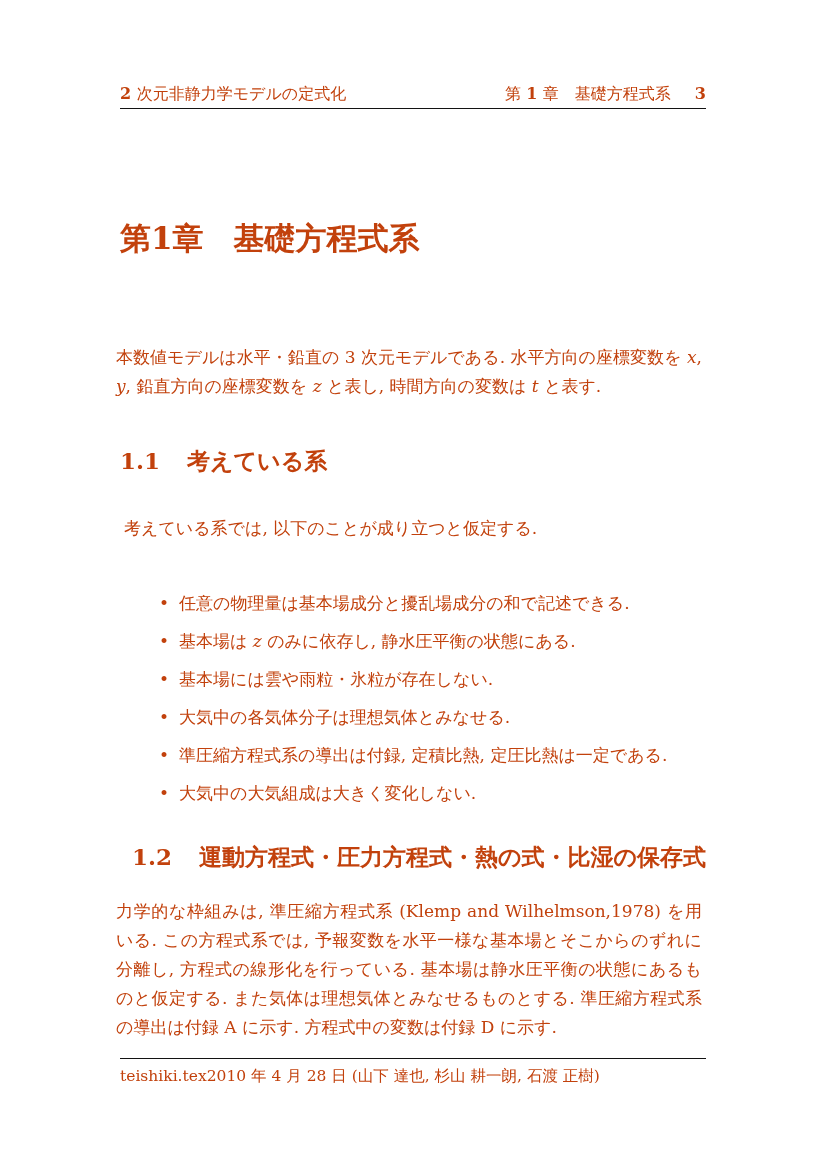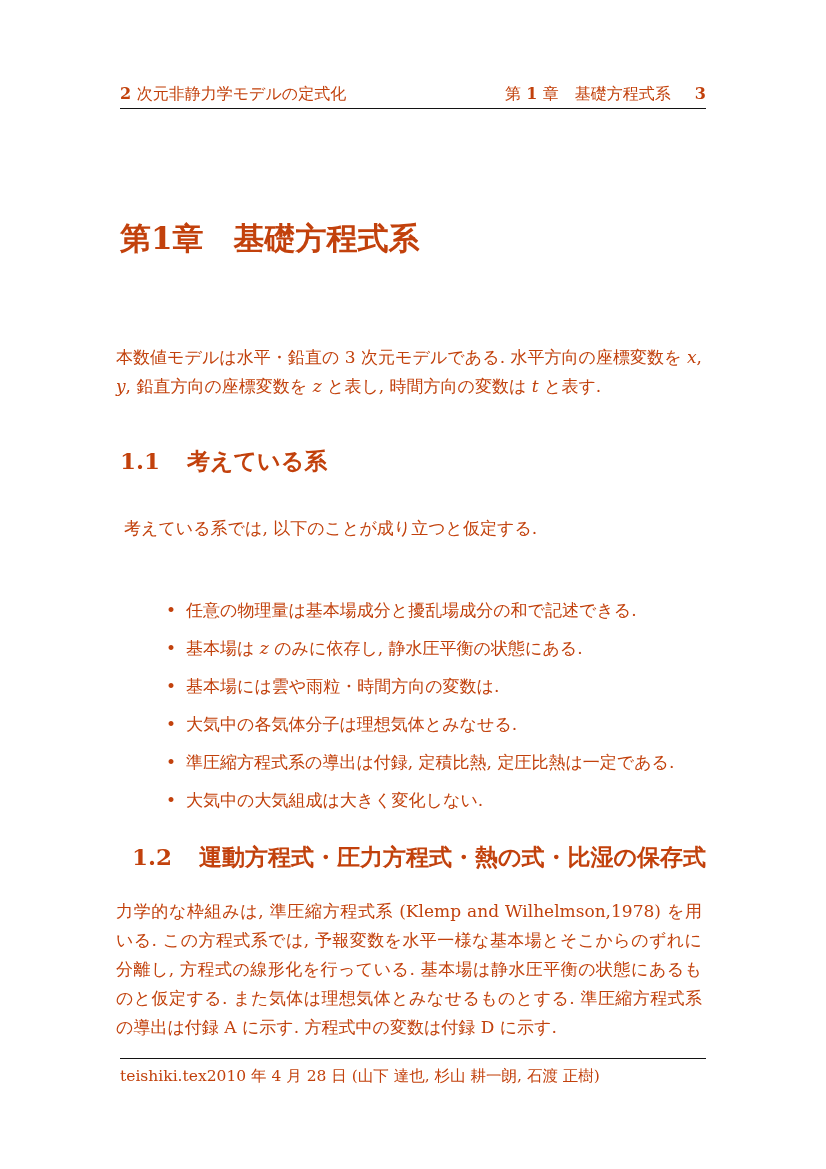--- a/index.html
+++ b/index.html
@@ -78,21 +78,21 @@
   .sec-heading .sec-num { font-family: "DejaVu Serif", serif; }
   .sec-heading .sec-title { margin-left: 27px; }
   #section-1-1 { top: 446px; }
   #section-1-2 { top: 830px; }
 
   
   .assumption-list {
     position: absolute;
     left: 120px; top: 580px;
     width: 586px;
-    margin: 16px; padding: 0;
+    margin: 9px; padding: 0;
     list-style: none;
     font-size: 17px;
     line-height: 29px;
   }
   .assumption-list li {
     position: relative;
     padding-left: 50px;
     margin-bottom: 9px;
   }
   .assumption-list li::before {
@@ -142,21 +142,21 @@
 
   <h2 id="section-1-1" class="sec-heading" style="margin:0;">
     <span class="sec-num">1.1</span><span class="sec-title">考えている系</span>
   </h2>
 
   <p class="para para-11" style="margin:8px;"><span>考えている系では, 以下のことが成り立つと仮定する.</span></p>
 
   <ul class="assumption-list">
     <li><span>任意の物理量は基本場成分と擾乱場成分の和で記述できる.</span></li>
     <li><span>基本場は </span><span class="seg-m">z</span><span> のみに依存し, 静水圧平衡の状態にある.</span></li>
-    <li><span>基本場には雲や雨粒・時間方向の変数は.</span></li>
+    <li><span>基本場には雲や雨粒・氷粒が存在しない.</span></li>
     <li><span>大気中の各気体分子は理想気体とみなせる.</span></li>
     <li><span>準圧縮方程式系の導出は付録, 定積比熱, 定圧比熱は一定である.</span></li>
     <li><span>大気中の大気組成は大きく変化しない.</span></li>
   </ul>
 
   <h2 id="section-1-2" class="sec-heading" style="margin:12px;">
     <span class="sec-num">1.2</span><span class="sec-title">運動方程式・圧力方程式・熱の式・比湿の保存式</span>
   </h2>
 
   <p class="para para-12" style="margin:0;"><span>力学的な枠組みは, 準圧縮方程式系 (Klemp and Wilhelmson,1978) を用いる. この方程式系では, 予報変数を水平一様な基本場とそこからのずれに分離し, 方程式の線形化を行っている. 基本場は静水圧平衡の状態にあるものと仮定する. また気体は理想気体とみなせるものとする. 準圧縮方程式系の導出は付録 A に示す. 方程式中の変数は付録 D に示す.</span></p>

